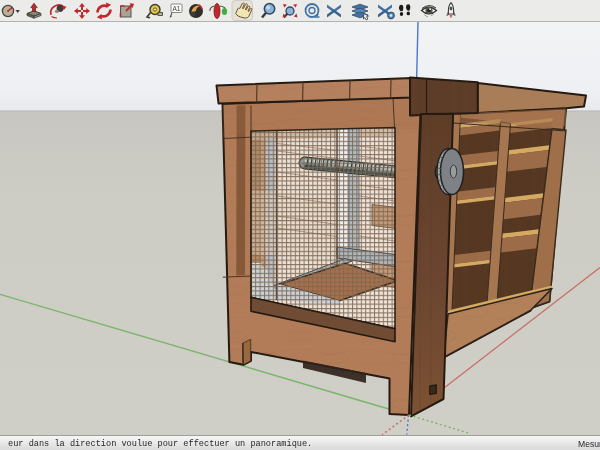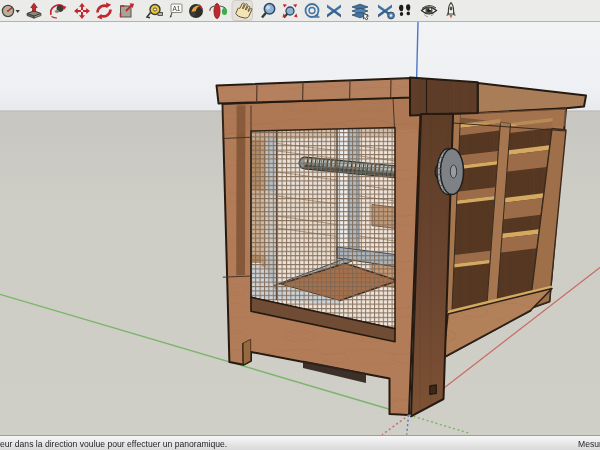--- a/index.html
+++ b/index.html
@@ -3,21 +3,21 @@
 <meta charset="utf-8">
 <style>
   html,body{margin:0;padding:0;width:600px;height:450px;overflow:hidden;
     font-family:"Liberation Sans", sans-serif;}
   #stage{position:relative;width:600px;height:450px;background:#cdccc5;}
   #toolbar{position:absolute;left:0;top:0;width:600px;height:22px;
     background:#ebebe9;border-bottom:1px solid #b2b2b0;box-sizing:border-box;z-index:5;}
   #statusbar{position:absolute;left:0;top:435px;width:600px;height:15px;
     background:linear-gradient(#f7f7f7,#d9d9d9);border-top:1px solid #9e9e9e;
     box-sizing:border-box;z-index:5;overflow:hidden;}
-  #statusbar .lt{position:absolute;left:0px;top:3px;font-size:8.6px;color:#26262a;white-space:nowrap;}
+  #statusbar .lt{position:absolute;left:8px;top:3px;font-size:8.6px;color:#26262a;white-space:nowrap;font-family:Liberation Mono, monospace;}
   #statusbar .rt{position:absolute;left:578px;top:3px;font-size:8.6px;color:#26262a;white-space:nowrap;}
   svg{position:absolute;left:0;top:0;}
 </style>
 </head>
 <body>
 <div id="stage">
   <svg id="view" width="600" height="450" viewBox="0 0 600 450">
     <defs>
       <linearGradient id="sky" x1="0" y1="0" x2="0" y2="1">
         <stop offset="0" stop-color="#f2f3f5"></stop>

